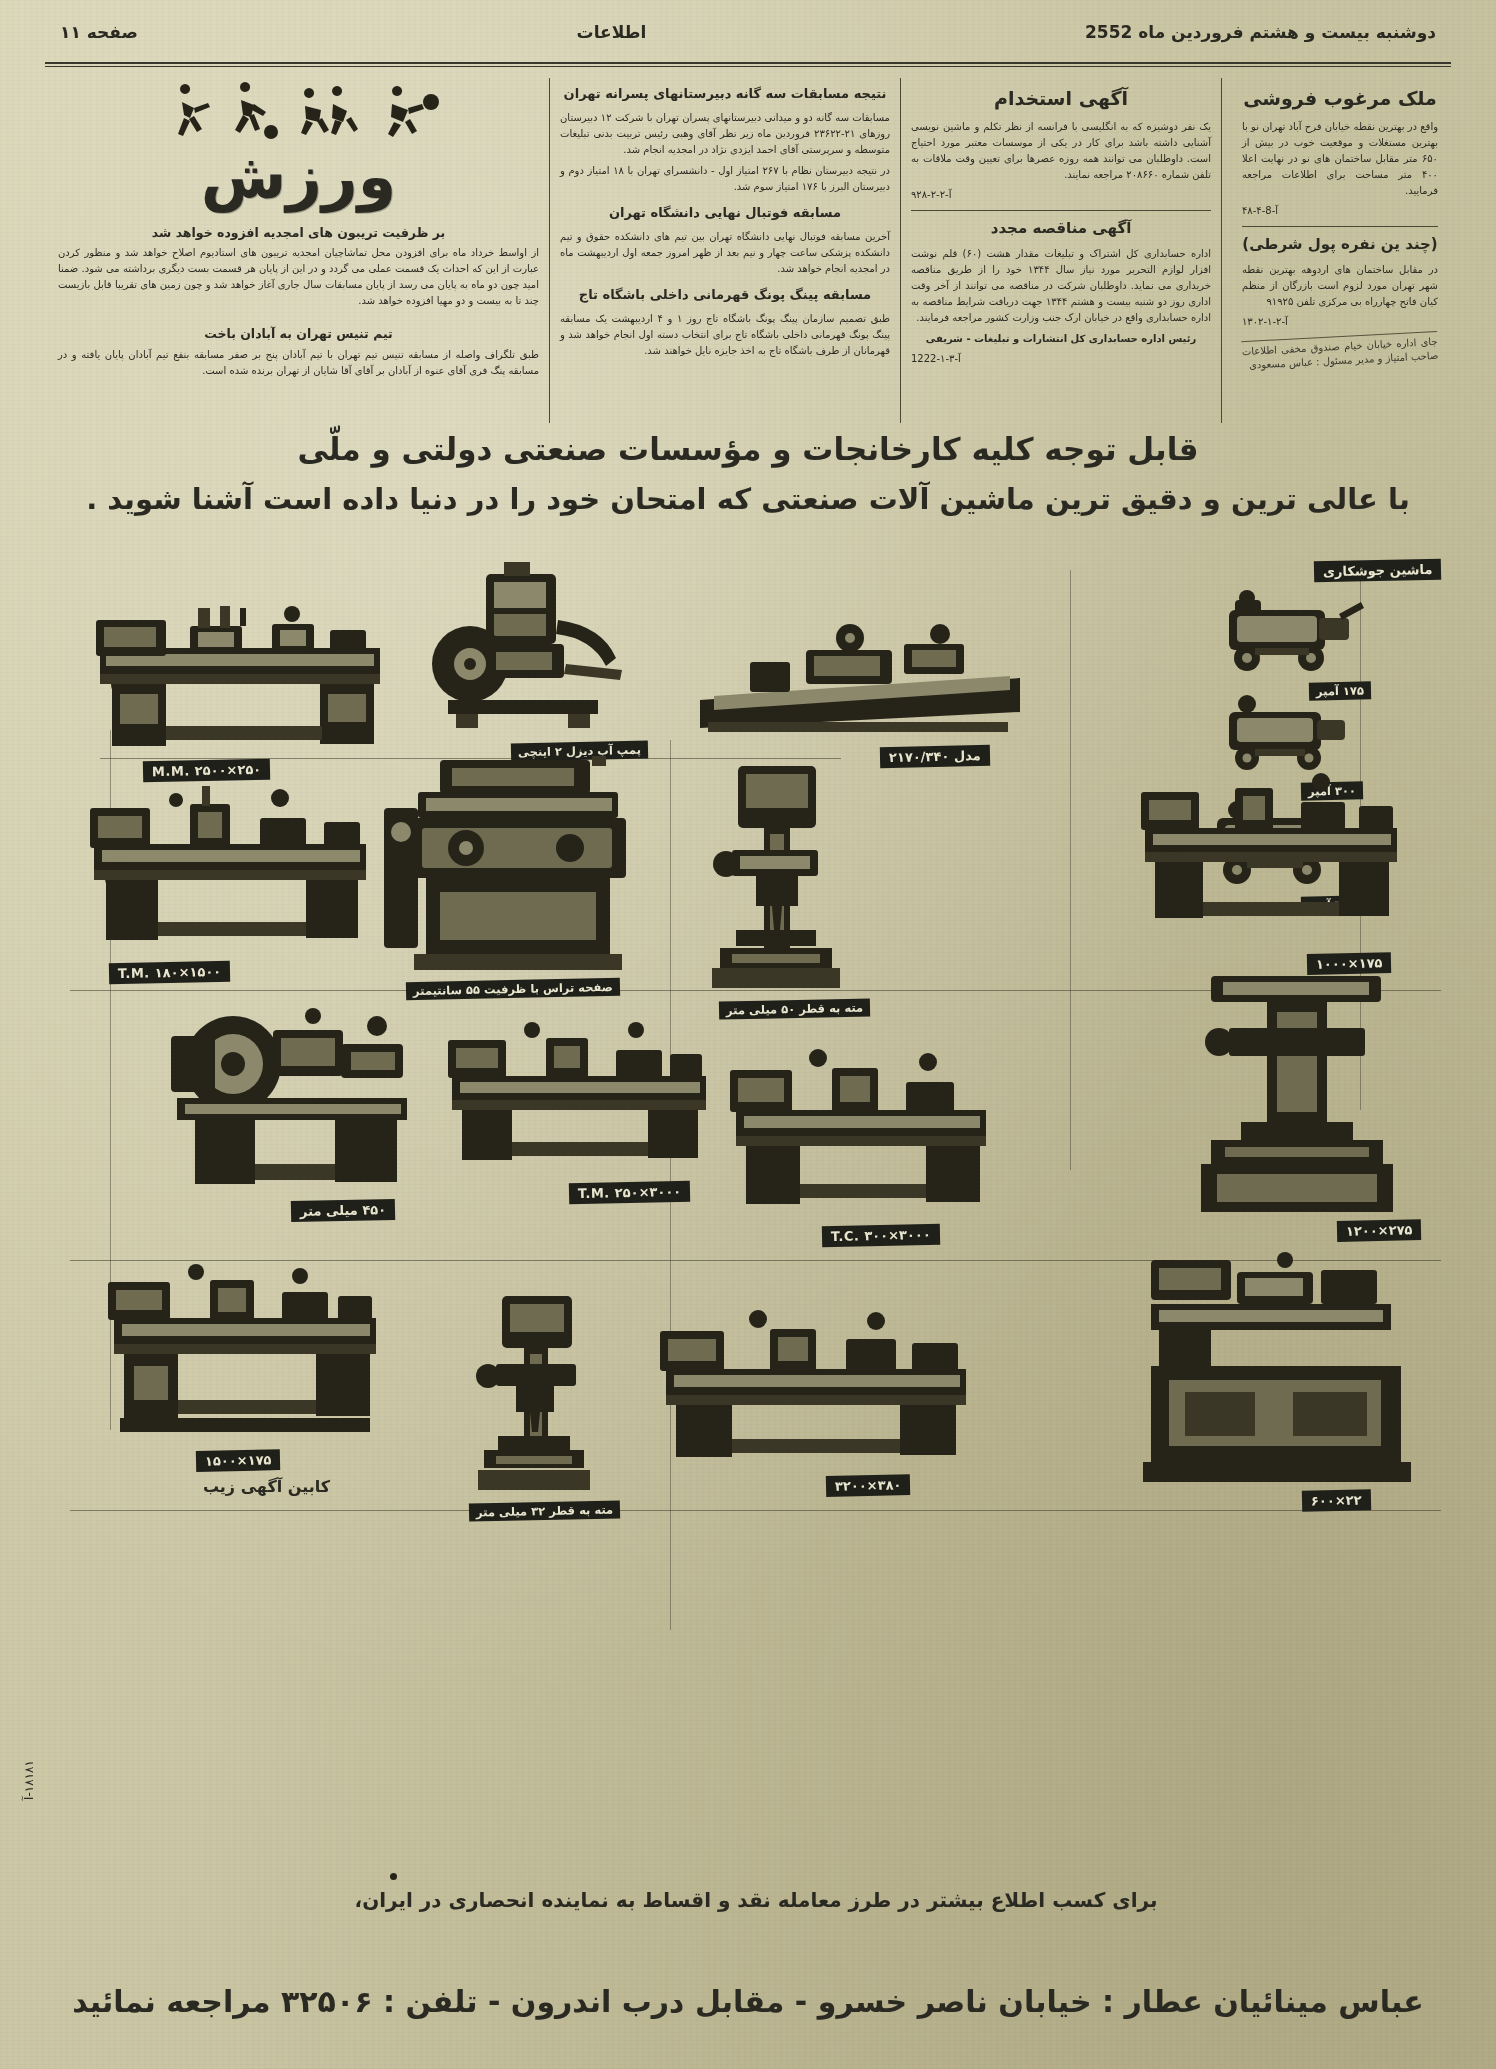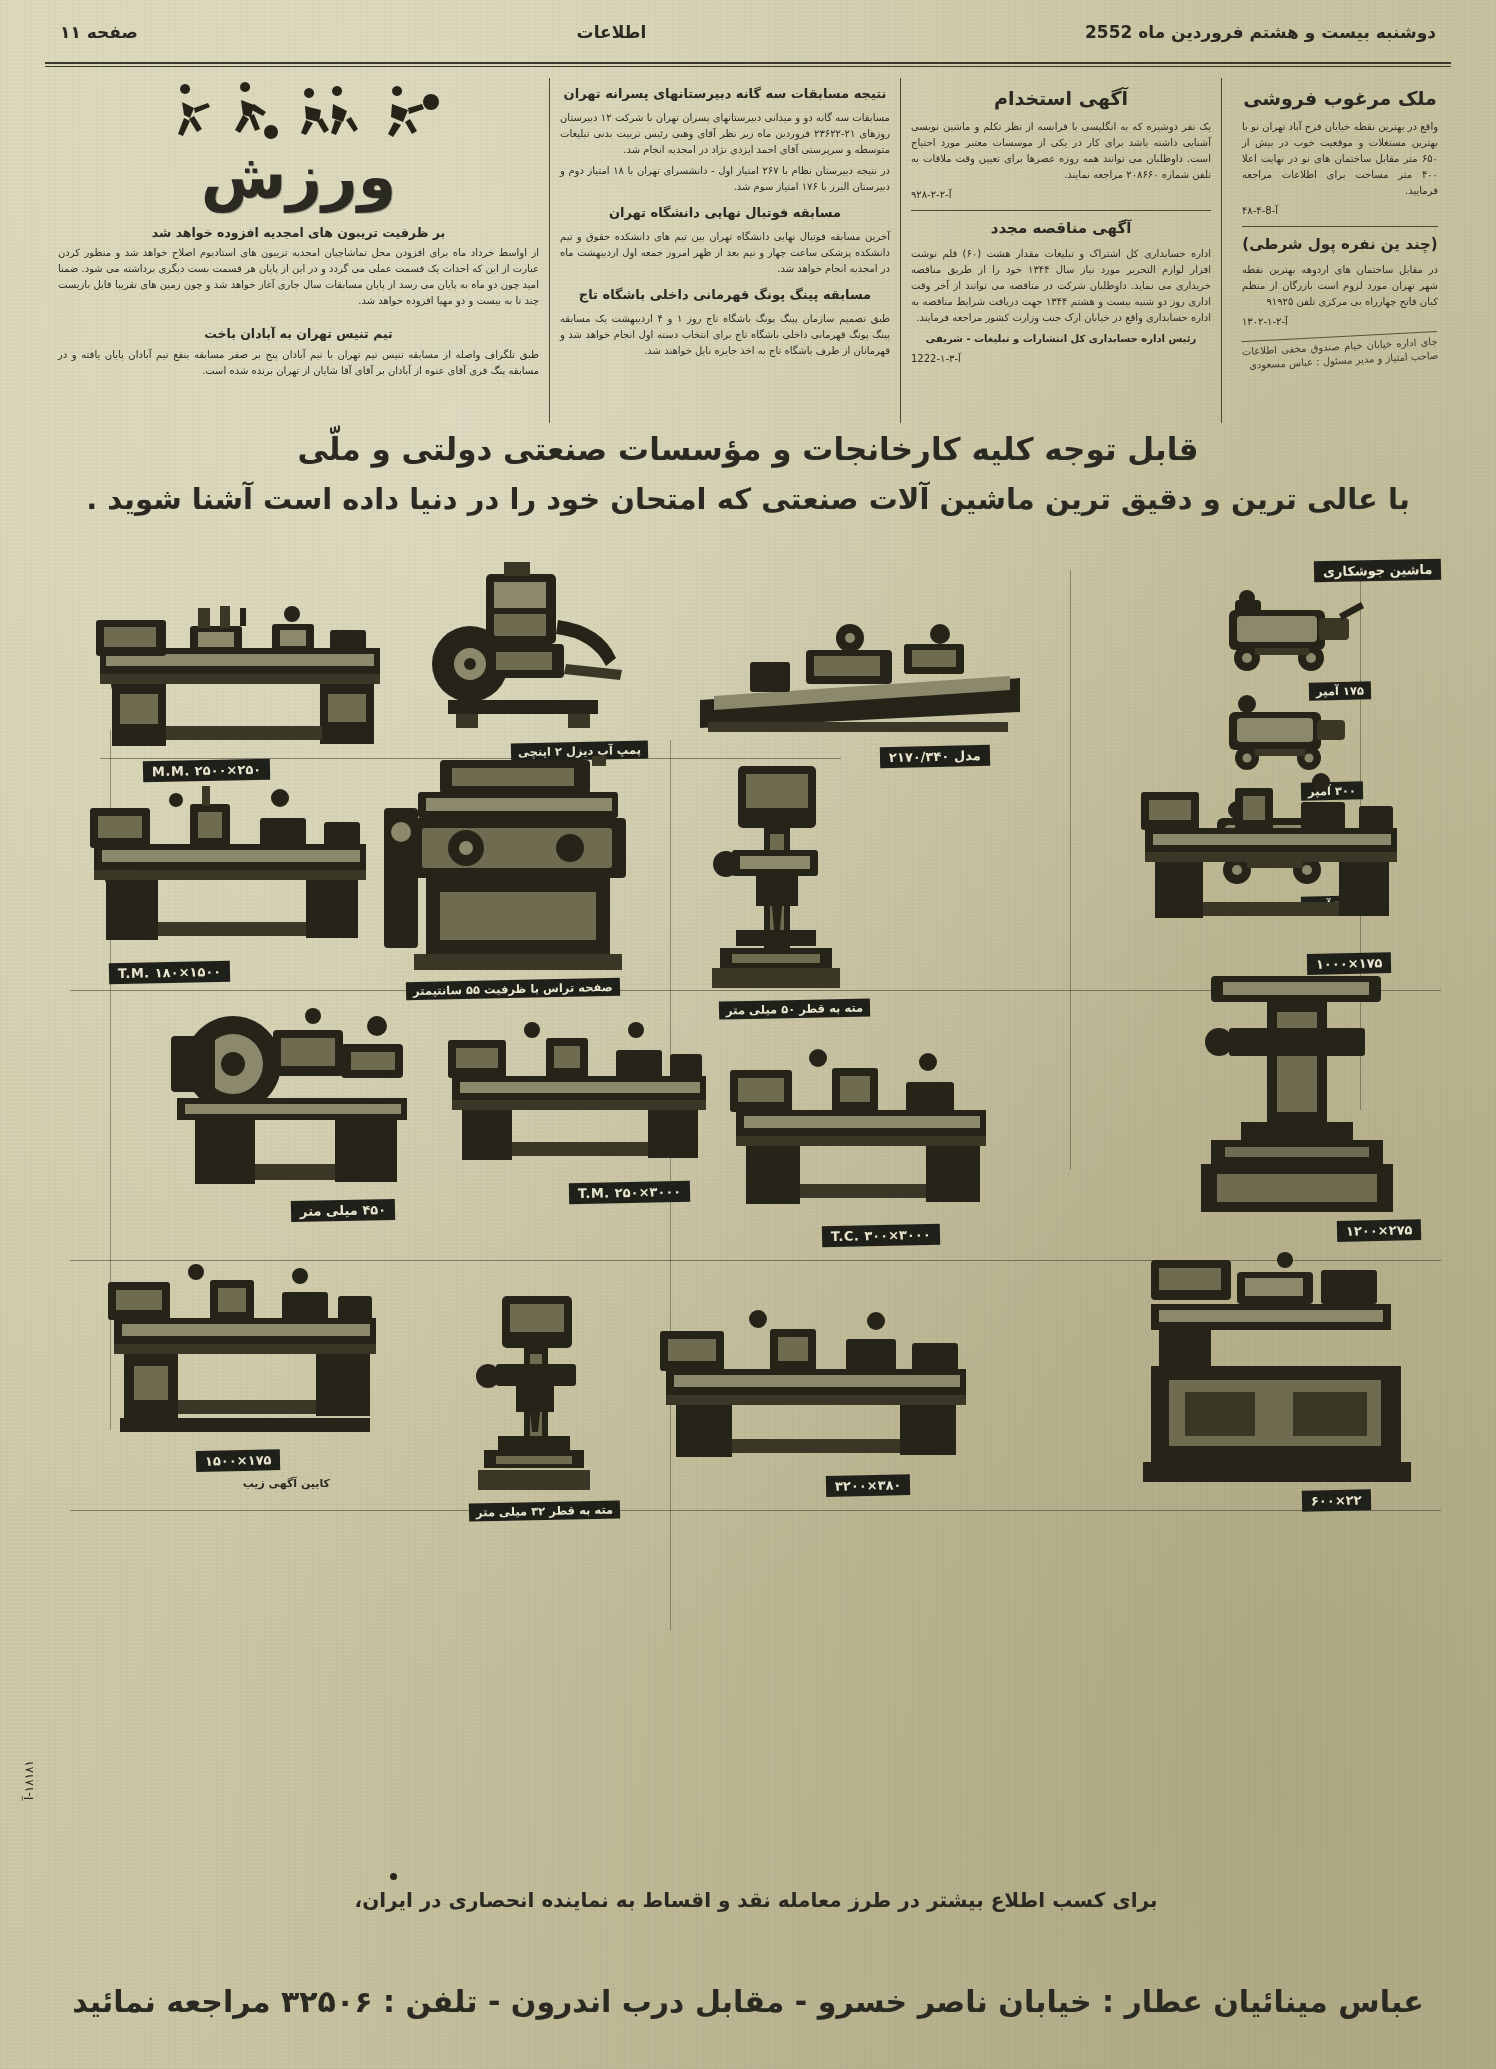--- a/index.html
+++ b/index.html
@@ -549,21 +549,21 @@
         <rect x="14" y="84" width="262" height="10" class="ink2"></rect>
         <rect x="24" y="94" width="54" height="64" class="ink"></rect>
         <rect x="34" y="106" width="34" height="34" class="lt2"></rect>
         <rect x="216" y="94" width="54" height="62" class="ink"></rect>
         <rect x="78" y="140" width="138" height="14" class="ink2"></rect>
         <rect x="20" y="158" width="250" height="14" class="ink"></rect>
         <circle cx="96" cy="12" r="8" class="ink"></circle>
         <circle cx="200" cy="16" r="8" class="ink"></circle>
       </svg>
       <div class="cap" style="margin-top:-18px;margin-right:110px">۱۷۵×۱۵۰۰</div>
-      <div style="margin-top:6px;font-size:11px;font-weight:bold;text-align:right;padding-right:60px">کابین آگهی زیب</div>
+      <div style="margin-top:6px;font-size:16px;font-weight:bold;text-align:right;padding-right:60px">کابین آگهی زیب</div>
     </div>
 
     <div class="mach" style="left:380px;top:720px;">
       <svg class="art" width="170" height="210" viewBox="0 0 170 210">
         <rect x="52" y="6" width="70" height="52" rx="5" class="ink"></rect>
         <rect x="60" y="14" width="54" height="28" class="lt2"></rect>
         <rect x="74" y="58" width="24" height="92" class="ink"></rect>
         <rect x="80" y="64" width="12" height="84" class="lt2"></rect>
         <rect x="46" y="74" width="80" height="22" rx="3" class="ink"></rect>
         <circle cx="38" cy="86" r="12" class="ink"></circle>

